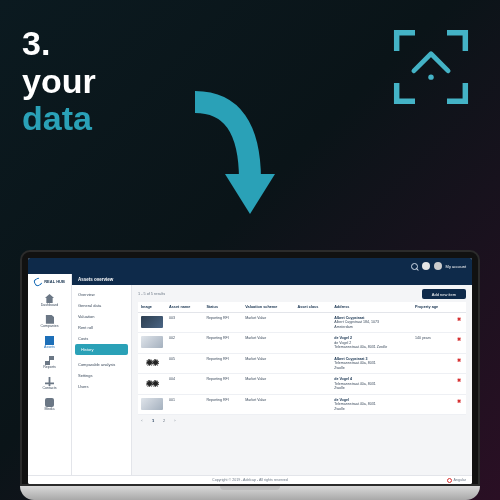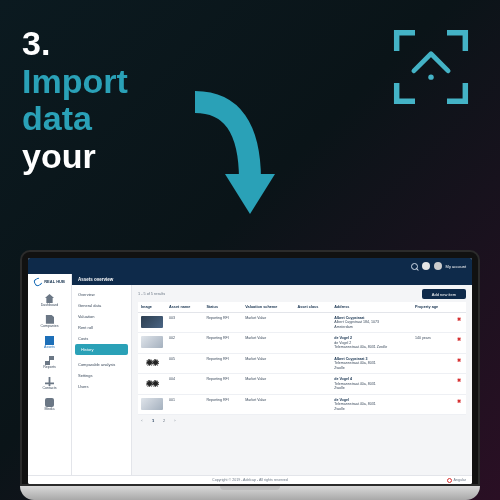--- a/index.html
+++ b/index.html
@@ -132,23 +132,22 @@
     display:flex; align-items:center; justify-content:center; font-size:3.6px; color:#6b7785; position:relative;
   }
   .footer .powered { position:absolute; right:6px; display:flex; align-items:center; gap:2px;}
   .angdot { width:5px; height:5px; border-radius:50%; border:0.8px solid #d63031;}
 </style>
 </head>
 <body>
 
 <div class="hero">
   <div class="step-num">3.</div>
-  <div class="hero-line c-teal">Import</div>
+  <div class="hero-line c-white">your</div>
   <div class="hero-line c-teal">data</div>
-  <div class="hero-line c-white">your</div>
 </div>
 
 <div class="logo-corner">
   <svg viewBox="0 0 100 100" width="78" height="78">
     <g stroke="#44b3c6" stroke-width="7" fill="none" stroke-linecap="square">
       <path d="M6 26 V6 H26"></path>
         <path d="M74 6 H94 V26"></path>
       <path d="M94 74 V94 H74"></path>
         <path d="M26 94 H6 V74"></path>
     </g>

